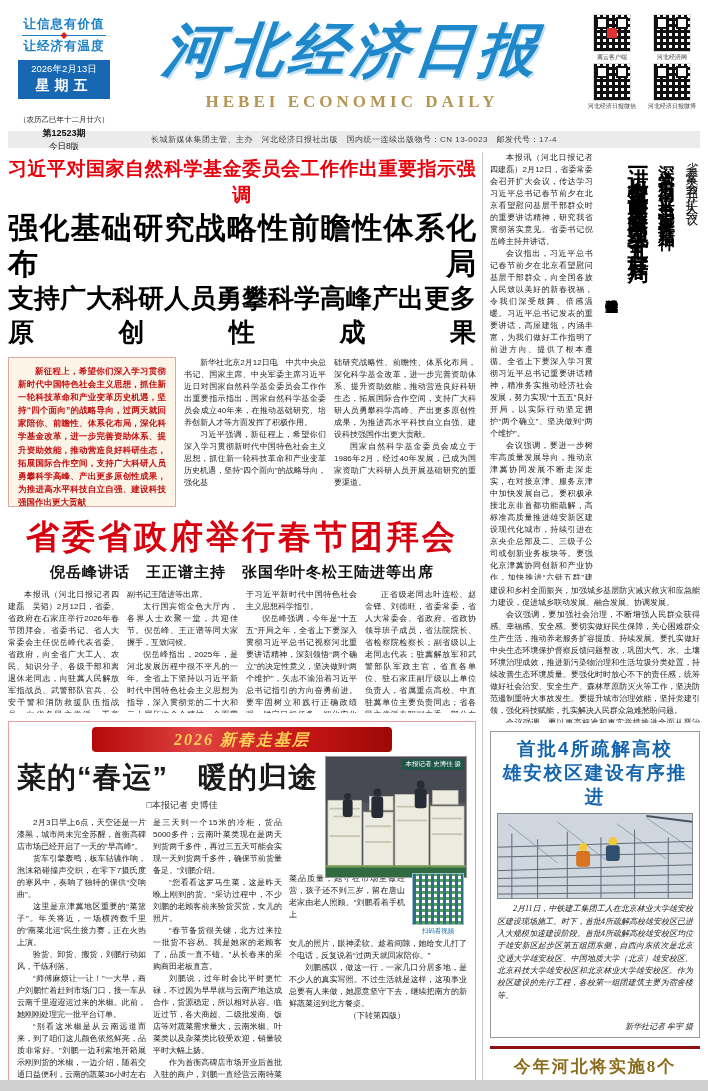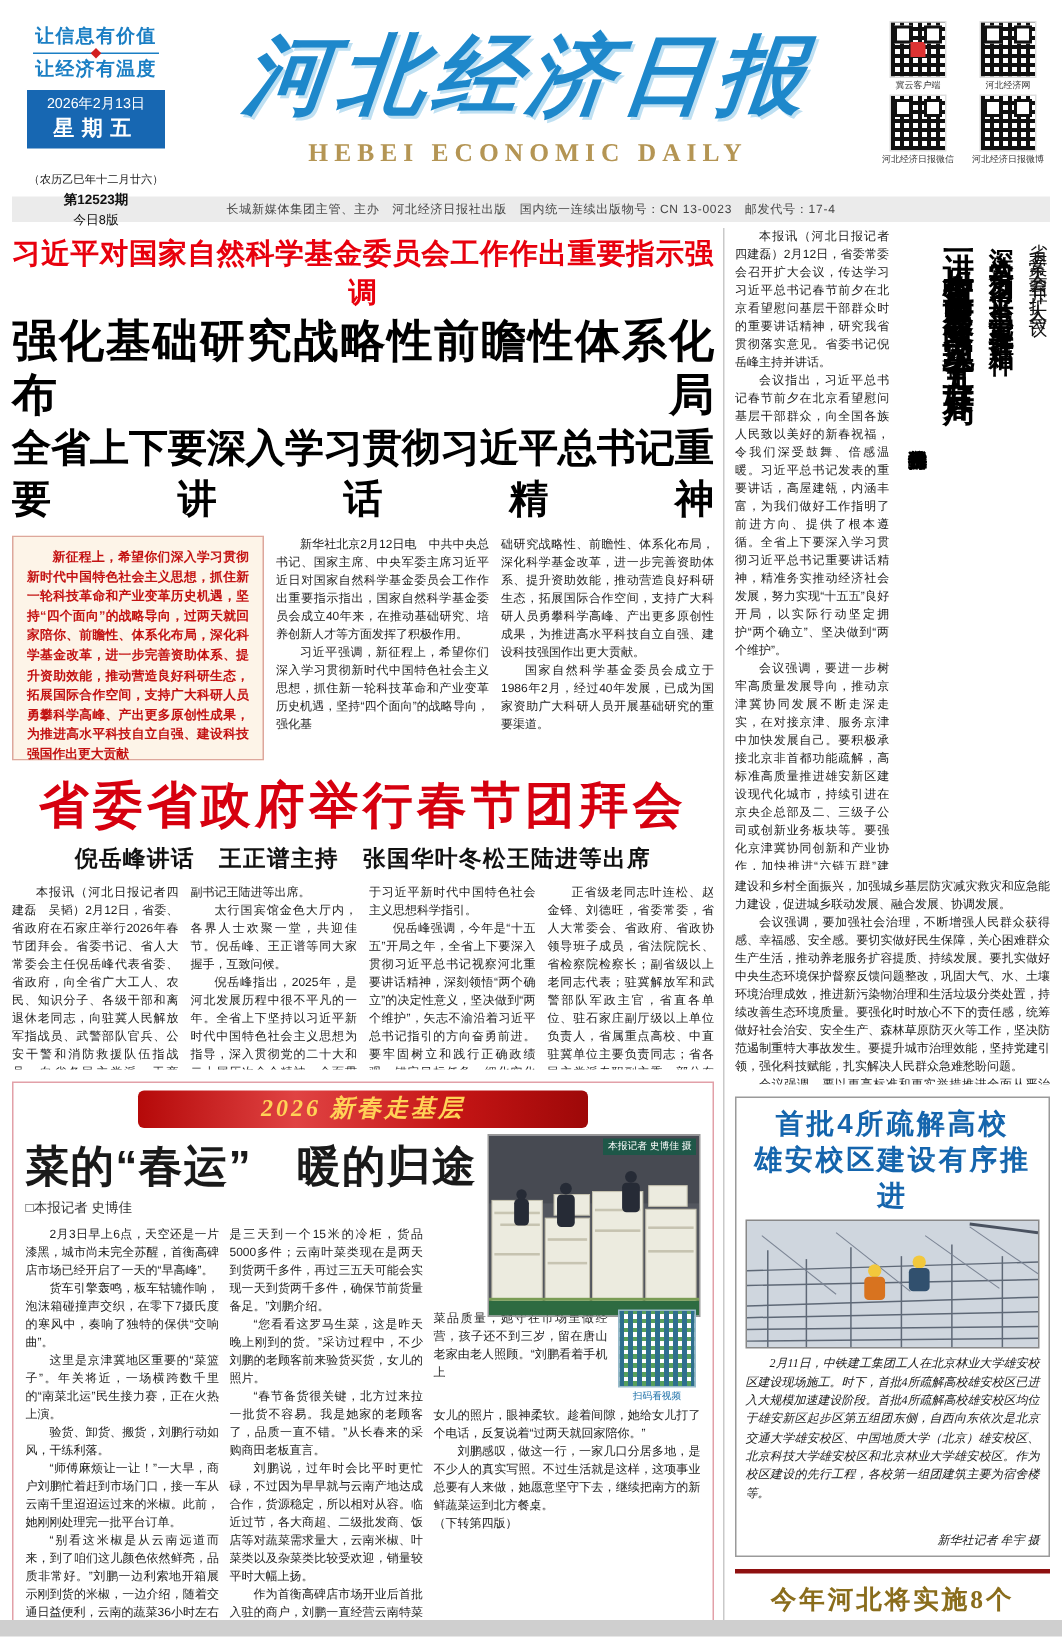--- a/index.html
+++ b/index.html
@@ -57,34 +57,34 @@
 .s2-sub{font-size:15px;font-weight:bold;color:#111;text-align:center;margin:3px 0 7px;letter-spacing:1px}
 .s2-cols{display:flex;gap:8px;height:124px;overflow:hidden}
 .s2-c{flex:1;min-width:0}
 
 .feature{border:1px solid #e2a0a8;margin-top:8px;height:468px;padding:5px 8px;position:relative;overflow:hidden}
 .feat-banner{width:300px;height:25px;margin:0 auto;border-radius:4px;text-align:center;line-height:25px;
   background:linear-gradient(90deg,#b50909,#e04343 35%,#c51515 70%,#9e0808);
   color:#ffd257;font-family:"Liberation Serif","DejaVu Serif",serif;font-style:italic;font-weight:bold;
   font-size:16px;letter-spacing:2px}
 .feat-h{font-size:29px;font-weight:900;letter-spacing:1px;margin:6px 0 1px;max-width:330px}
-.feat-by{font-size:9px;color:#333;max-width:330px;margin-bottom:5px}
+.feat-by{font-size:9px;color:#333;max-width:330px;text-align:center;margin-bottom:5px}
 .feat-photo{position:absolute;top:34px;right:8px;width:142px;height:122px;border:1px solid #999}
 .feat-credit{position:absolute;top:37px;right:11px;background:rgba(20,90,70,.8);color:#fff;font-size:6.5px;padding:1px 3px}
 .feat-body{display:flex;gap:7px;height:288px;overflow:hidden}
 .feat-c1,.feat-c2{width:129px;flex-shrink:0}
 .feat-c3{flex:1;min-width:0;padding-top:56px}
 .qr-row{display:flex;gap:4px;margin-bottom:2px}
 .qr-row .txt{flex:1;min-width:0}
 .qr-side{width:58px;flex-shrink:0;text-align:center}
 .qr-green{width:52px;height:52px;margin:0 auto;position:relative;border:1px solid #9bc;
   background:repeating-linear-gradient(90deg,#2e6f8e 0 3px,transparent 3px 6px),
              repeating-linear-gradient(0deg,#57a05c 0 3px,#fff 3px 6px)}
 .qr-side .qr-label{font-size:7px;color:#1b6fa8}
-.turn-note{text-align:left;font-size:8px;padding-right:2px}
+.turn-note{text-align:center;font-size:8px;padding-right:2px}
 
 .sb-top{display:flex;height:428px;overflow:hidden}
 .sb-body{flex:1;min-width:0;padding-right:5px;overflow:hidden}
 .v-block{flex-shrink:0;writing-mode:vertical-rl;height:428px}
 .v-block>div{margin-left:5px}
 .vk{font-size:12.5px;letter-spacing:5px;color:#111;font-weight:500}
 .vs{font-size:16.5px;font-weight:900;letter-spacing:4px;color:#000}
 .vm{font-size:21px;font-weight:900;letter-spacing:4px;color:#000;line-height:1.25}
 .vb{font-size:12.5px;font-weight:bold;padding-top:138px;color:#000}
 .sb-full{margin-top:5px;height:138px;overflow:hidden}
@@ -145,21 +145,21 @@
   </div>
   <div class="pub-line">长城新媒体集团主管、主办　河北经济日报社出版　国内统一连续出版物号：CN 13-0023　邮发代号：17-4</div>
 
   <div class="content">
 
     <div class="main-col">
 
       <div class="s1">
         <div class="s1-kicker">习近平对国家自然科学基金委员会工作作出重要指示强调</div>
         <div class="s1-h1">强化基础研究战略性前瞻性体系化布局</div>
-        <div class="s1-h2">全省上下要深入学习贯彻习近平总书记重要讲话精神</div>
+        <div class="s1-h2">支持广大科研人员勇攀科学高峰产出更多原创性成果</div>
         <div class="s1-cols">
           <div class="quote-box">新征程上，希望你们深入学习贯彻新时代中国特色社会主义思想，抓住新一轮科技革命和产业变革历史机遇，坚持“四个面向”的战略导向，过两天就回家陪你、前瞻性、体系化布局，深化科学基金改革，进一步完善资助体系、提升资助效能，推动营造良好科研生态，拓展国际合作空间，支持广大科研人员勇攀科学高峰、产出更多原创性成果，为推进高水平科技自立自强、建设科技强国作出更大贡献</div>
           <div class="s1-c bt">
             <p>新华社北京2月12日电　中共中央总书记、国家主席、中央军委主席习近平近日对国家自然科学基金委员会工作作出重要指示指出，国家自然科学基金委员会成立40年来，在推动基础研究、培养创新人才等方面发挥了积极作用。</p>
             <p>习近平强调，新征程上，希望你们深入学习贯彻新时代中国特色社会主义思想，抓住新一轮科技革命和产业变革历史机遇，坚持“四个面向”的战略导向，强化基</p>
           </div>
           <div class="s1-c bt">
             <p class="cont">础研究战略性、前瞻性、体系化布局，深化科学基金改革，进一步完善资助体系、提升资助效能，推动营造良好科研生态，拓展国际合作空间，支持广大科研人员勇攀科学高峰、产出更多原创性成果，为推进高水平科技自立自强、建设科技强国作出更大贡献。</p>
             <p>国家自然科学基金委员会成立于1986年2月，经过40年发展，已成为国家资助广大科研人员开展基础研究的重要渠道。</p>
           </div>

